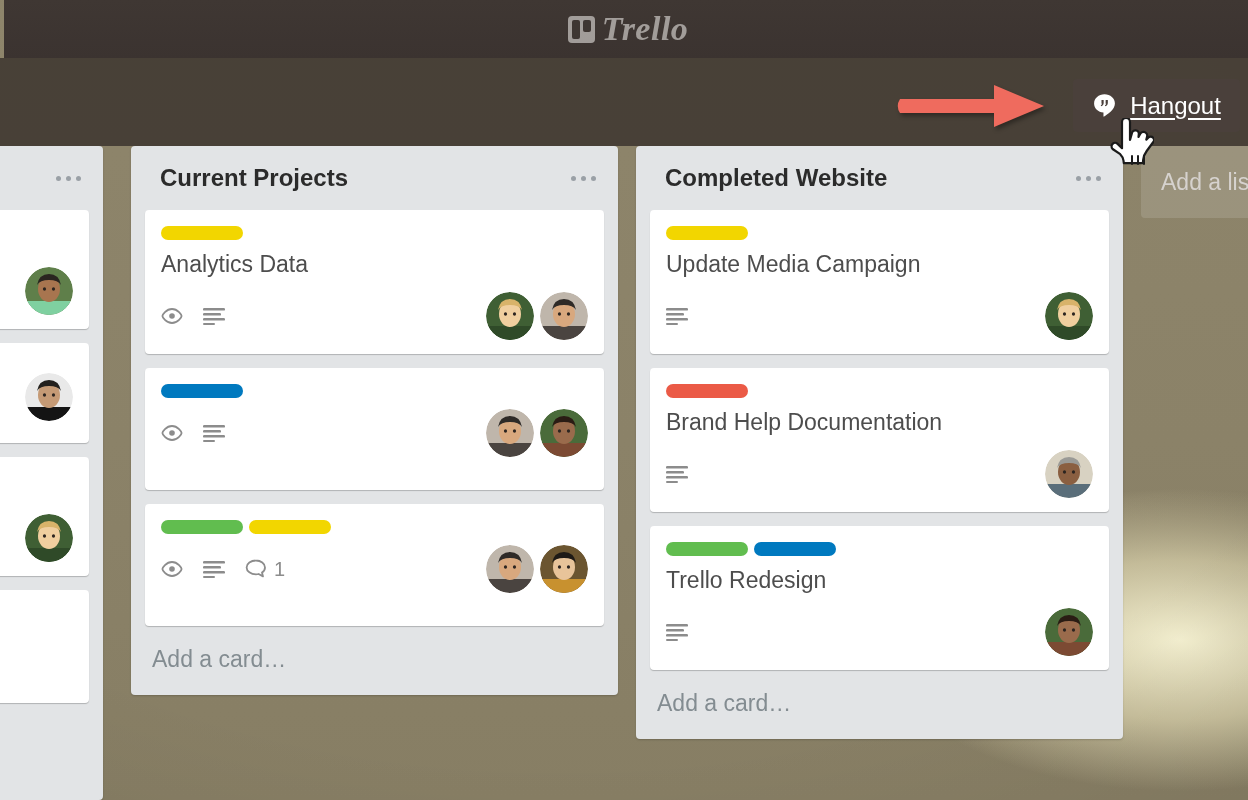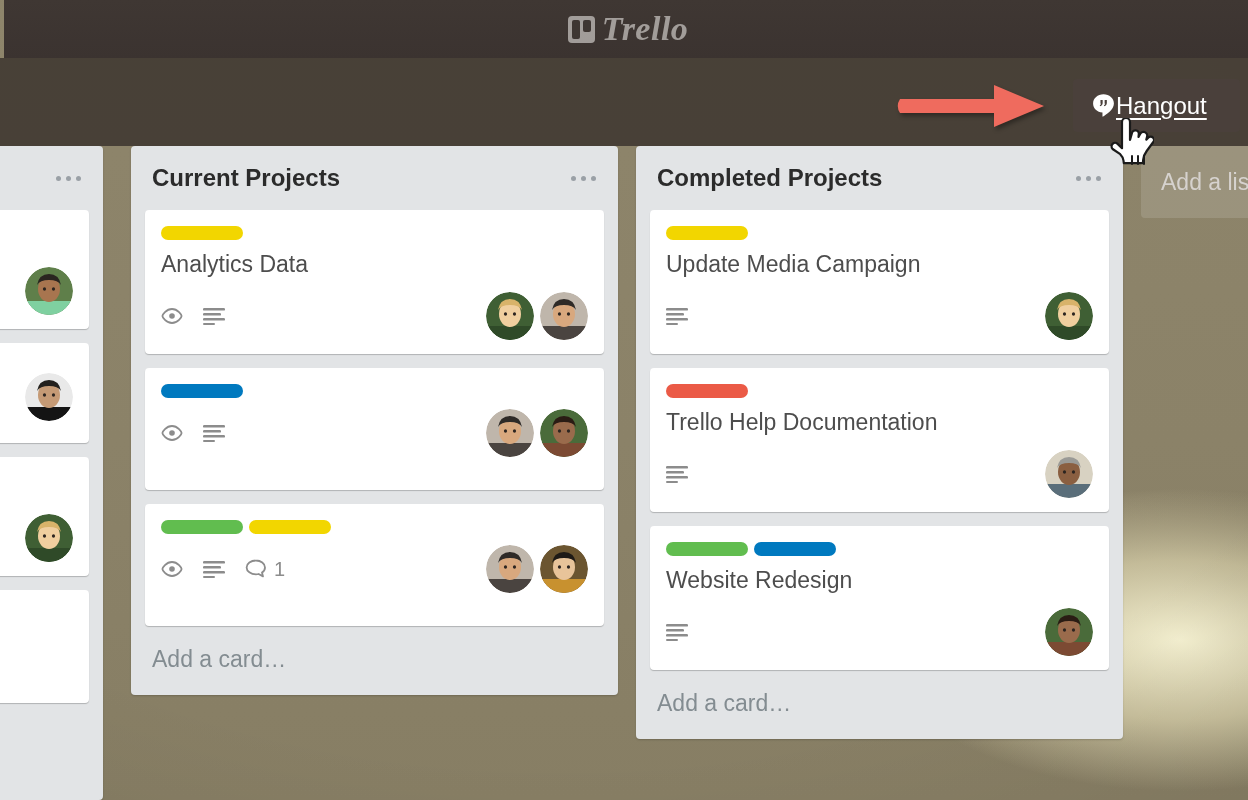--- a/index.html
+++ b/index.html
@@ -97,24 +97,25 @@
   .hangout-btn {
     position: absolute;
     top: 79px;
     left: 1073px;
     width: 167px;
     height: 53px;
     background: #4a403b;
     border-radius: 4px;
     display: flex;
     align-items: center;
-    gap: 0;
+    gap: 13px;
     padding: 0 18px;
     z-index: 40;
     cursor: pointer;
+    justify-content: center;
   }
   .hangout-icon {
     width: 25px; height: 25px;
     flex: 0 0 auto;
   }
   .hangout-label {
     color: #ffffff;
     font-size: 24px;
     text-decoration: underline;
     text-underline-offset: 4px;
@@ -190,21 +191,21 @@
     border-radius: 0 4px 4px 0;
   }
   .list.l1 { left: 131px; }
   .list.l2 { left: 636px; }
 
   .list-header {
     height: 64px;
     display: flex;
     align-items: center;
     justify-content: space-between;
-    padding: 0 22px 0 21px;
+    padding: 0 22px 0 29px;
     flex: 0 0 auto;
   }
   .list-title {
     font-size: 24px;
     font-weight: 700;
     color: #2b2b2b;
     white-space: nowrap;
   }
   .list-menu {
     display: flex;
@@ -621,21 +622,21 @@
                   </svg>
                 </span>
               </div>
             </div>
           </div>
         </div>
         <div class="add-card">Add a card…</div>
       </div>
       <div class="list l2">
         <div class="list-header">
-          <div class="list-title">Completed Projects</div>
+          <div class="list-title">Completed Website</div>
           <div class="list-menu">
             <i></i>
             <i></i>
             <i></i>
           </div>
         </div>
         <div class="cards">
           <div class="card">
             <div class="labels">
               <span class="label" style="background:#f2d600"></span>
@@ -670,21 +671,21 @@
                     </g>
                   </svg>
                 </span>
               </div>
             </div>
           </div>
           <div class="card">
             <div class="labels">
               <span class="label" style="background:#eb5a46"></span>
             </div>
-            <div class="card-title">Trello Help Documentation</div>
+            <div class="card-title">Brand Help Documentation</div>
             <div class="card-bottom">
               <div class="badges">
                 <span class="badge">
                   <svg width="22" height="17" viewBox="0 0 22 17">
                     <rect x="0" y="0" width="22" height="2.6" rx="1.2" fill="#8c8c8c"></rect>
                     <rect x="0" y="5" width="18" height="2.6" rx="1.2" fill="#8c8c8c"></rect>
                     <rect x="0" y="10" width="22" height="2.6" rx="1.2" fill="#8c8c8c"></rect>
                     <rect x="0" y="15" width="12" height="2.0" rx="1.0" fill="#8c8c8c"></rect>
                   </svg>
                 </span>
@@ -708,21 +709,21 @@
                   </svg>
                 </span>
               </div>
             </div>
           </div>
           <div class="card">
             <div class="labels">
               <span class="label" style="background:#61bd4f"></span>
               <span class="label" style="background:#0079bf"></span>
             </div>
-            <div class="card-title">Website Redesign</div>
+            <div class="card-title">Trello Redesign</div>
             <div class="card-bottom">
               <div class="badges">
                 <span class="badge">
                   <svg width="22" height="17" viewBox="0 0 22 17">
                     <rect x="0" y="0" width="22" height="2.6" rx="1.2" fill="#8c8c8c"></rect>
                     <rect x="0" y="5" width="18" height="2.6" rx="1.2" fill="#8c8c8c"></rect>
                     <rect x="0" y="10" width="22" height="2.6" rx="1.2" fill="#8c8c8c"></rect>
                     <rect x="0" y="15" width="12" height="2.0" rx="1.0" fill="#8c8c8c"></rect>
                   </svg>
                 </span>

